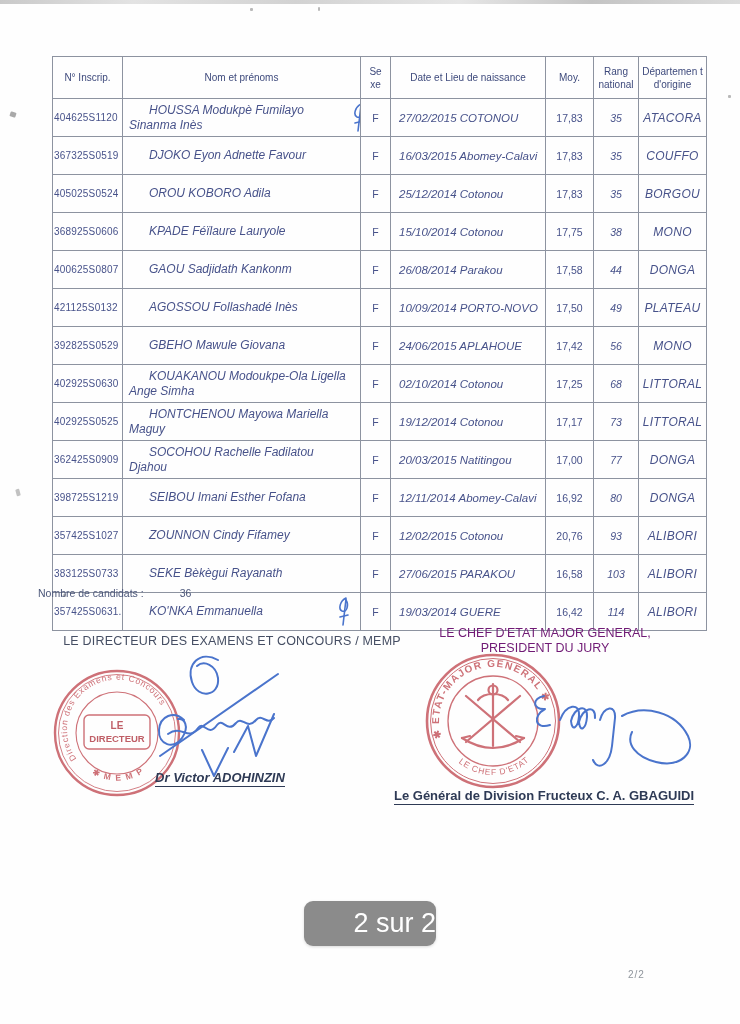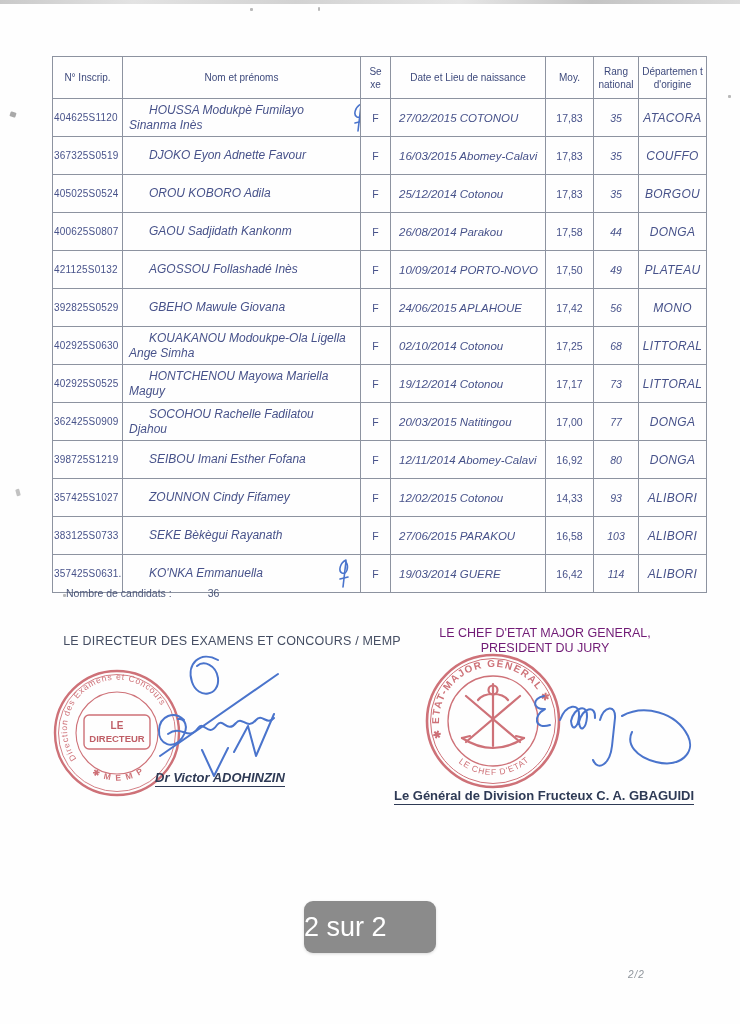--- a/index.html
+++ b/index.html
@@ -26,44 +26,44 @@
   td.c-name{font-size:12px;font-style:italic;padding:2px 6px 2px 6px;line-height:1.25;position:relative;}
   td.c-name .nm{display:block;text-indent:20px;}
   td.c-sex{font-size:10.5px;color:#6a7390;text-align:center;}
   td.c-birth{font-size:11.5px;font-style:italic;padding-left:8px;}
   td.c-avg{font-size:10.5px;text-align:center;}
   td.c-rank{font-size:10.5px;font-style:italic;text-align:center;}
   td.c-dept{font-size:12px;font-style:italic;color:#6b7490;text-align:center;letter-spacing:.3px;}
   .pen-mark{position:absolute;right:8px;top:50%;transform:translateY(-50%);}
   tr.r0 .pen-mark{right:-7px;}
 
-  .count-line{position:absolute;left:66px;top:587px;font-size:10.5px;color:#4b5679;}
+  .count-line{position:absolute;left:38px;top:587px;font-size:10.5px;color:#4b5679;}
   .count-line .val{margin-left:36px;}
 
   
   .sig-title-left{position:absolute;left:62px;top:634px;width:340px;text-align:center;
                   font-size:12.5px;color:#454e63;letter-spacing:.2px;}
   .sig-title-right{position:absolute;left:415px;top:626px;width:260px;text-align:center;
                    font-size:12.5px;color:#701a75;line-height:1.2;}
   .stamp{position:absolute;opacity:.82;mix-blend-mode:multiply;}
   .stamp-left{left:50px;top:666px;}
   .stamp-right{left:422px;top:650px;}
   .autograph{position:absolute;}
   .sig-left-ink{left:140px;top:650px;}
   .sig-right-ink{left:528px;top:676px;}
   .sig-name{position:absolute;top:770px;text-align:center;font-size:13px;font-weight:bold;color:#2e3a55;}
   .sig-name span{display:inline-block;border-bottom:1.5px solid #2e3a55;padding-bottom:1px;}
   .sig-name-left{left:120px;width:200px;font-style:italic;}
   .sig-name-right{left:380px;width:328px;margin-top:18px;}
 
   
-  .page-badge{position:absolute;left:304px;top:901px;width:132px;height:52px;background:#8b8b8b;
-              border-radius:9px;display:flex;align-items:center;justify-content:flex-start;
+  .page-badge{position:absolute;left:304px;top:901px;width:132px;height:45px;background:#8b8b8b;
+              border-radius:9px;display:flex;align-items:center;justify-content:flex-end;
               color:#ffffff;font-size:27px;box-shadow:0 1px 3px rgba(0,0,0,.15);}
-  .page-indicator{position:absolute;left:628px;top:969px;font-size:10px;color:#8f959c;letter-spacing:1px;font-style:italic;}
+  .page-indicator{position:absolute;left:628px;top:969px;font-size:10px;color:#8f959c;letter-spacing:1px;}
 </style>
 </head>
 <body>
 
 <div class="screen">
   <div class="scan-edge"></div>
   <div class="speck s1"></div>
   <div class="speck s2"></div>
   <div class="speck s3"></div>
   <div class="speck s4"></div>
@@ -125,20 +125,31 @@
           <td class="c-id">405025S0524</td>
           <td class="c-name">
             <span class="nm">OROU KOBORO Adila</span>
           </td>
           <td class="c-sex">F</td>
           <td class="c-birth">25/12/2014 Cotonou</td>
           <td class="c-avg">17,83</td>
           <td class="c-rank">35</td>
           <td class="c-dept">BORGOU</td>
         </tr>
+        <tr class="r3">
+          <td class="c-id">368925S0606</td>
+          <td class="c-name">
+            <span class="nm">KPADE Féïlaure Lauryole</span>
+          </td>
+          <td class="c-sex">F</td>
+          <td class="c-birth">15/10/2014 Cotonou</td>
+          <td class="c-avg">17,75</td>
+          <td class="c-rank">38</td>
+          <td class="c-dept">MONO</td>
+        </tr>
         <tr class="r4">
           <td class="c-id">400625S0807</td>
           <td class="c-name">
             <span class="nm">GAOU Sadjidath Kankonm</span>
           </td>
           <td class="c-sex">F</td>
           <td class="c-birth">26/08/2014 Parakou</td>
           <td class="c-avg">17,58</td>
           <td class="c-rank">44</td>
           <td class="c-dept">DONGA</td>
@@ -209,21 +220,21 @@
           <td class="c-rank">80</td>
           <td class="c-dept">DONGA</td>
         </tr>
         <tr class="r11">
           <td class="c-id">357425S1027</td>
           <td class="c-name">
             <span class="nm">ZOUNNON Cindy Fifamey</span>
           </td>
           <td class="c-sex">F</td>
           <td class="c-birth">12/02/2015 Cotonou</td>
-          <td class="c-avg">14,33</td>
+          <td class="c-avg">20,76</td>
           <td class="c-rank">93</td>
           <td class="c-dept">ALIBORI</td>
         </tr>
         <tr class="r12">
           <td class="c-id">383125S0733</td>
           <td class="c-name">
             <span class="nm">SEKE Bèkègui Rayanath</span>
           </td>
           <td class="c-sex">F</td>
           <td class="c-birth">27/06/2015 PARAKOU</td>

